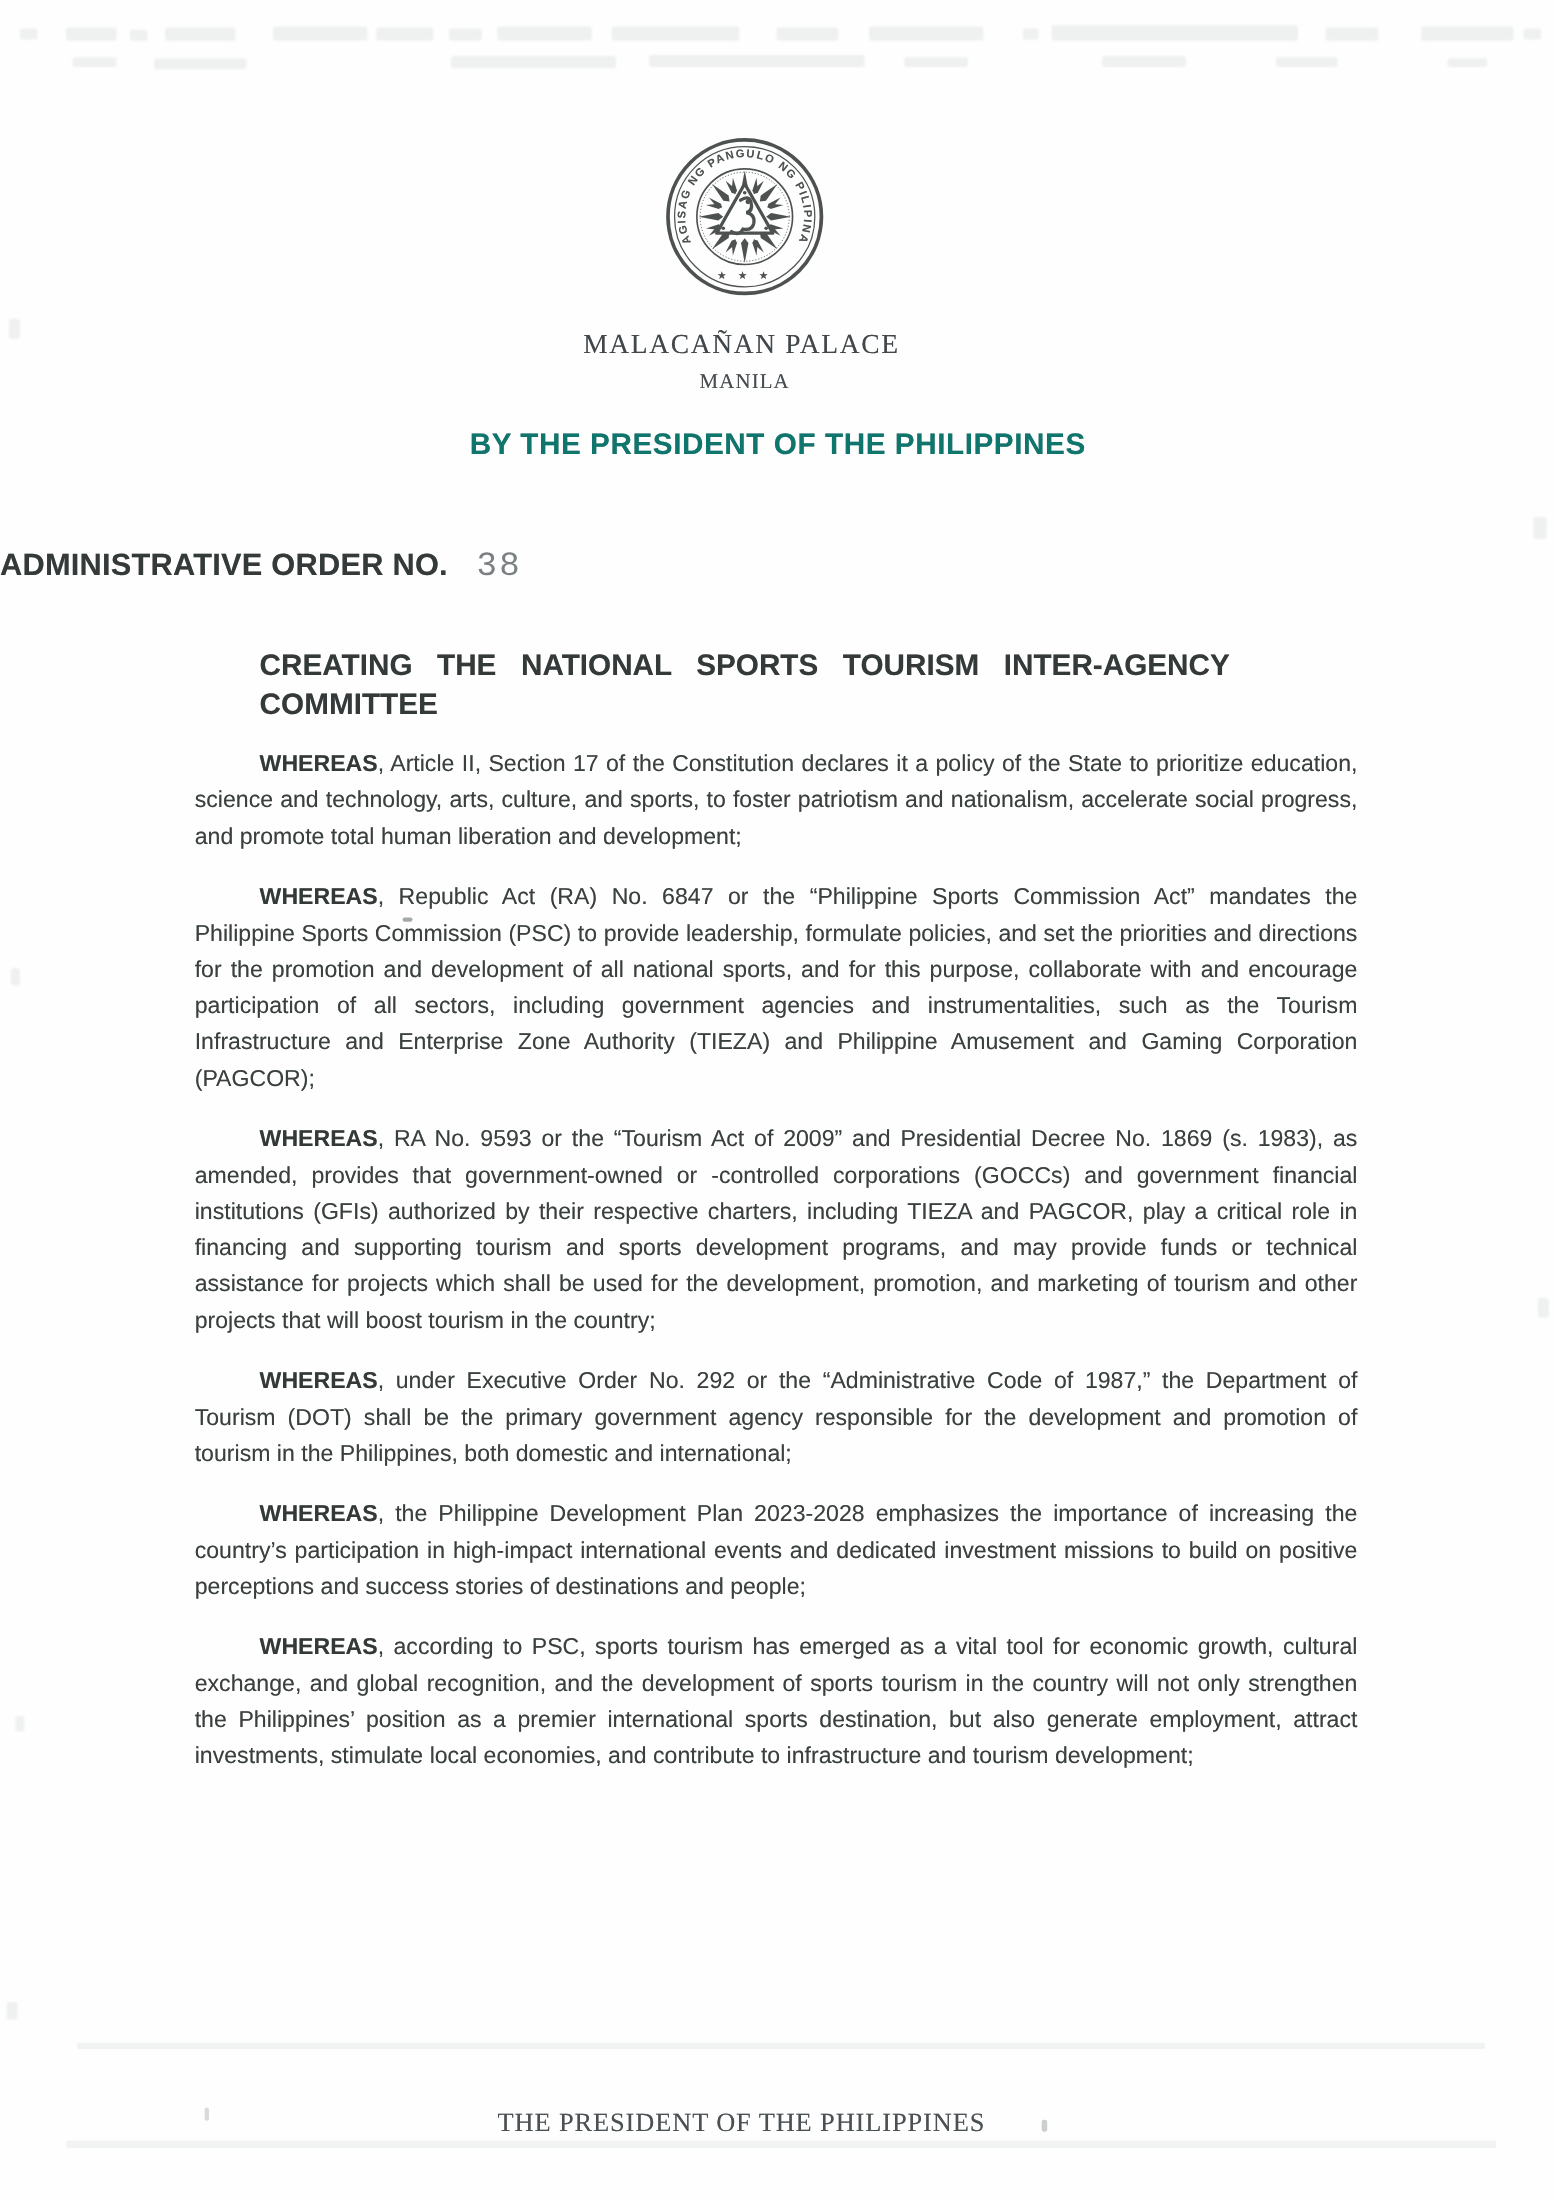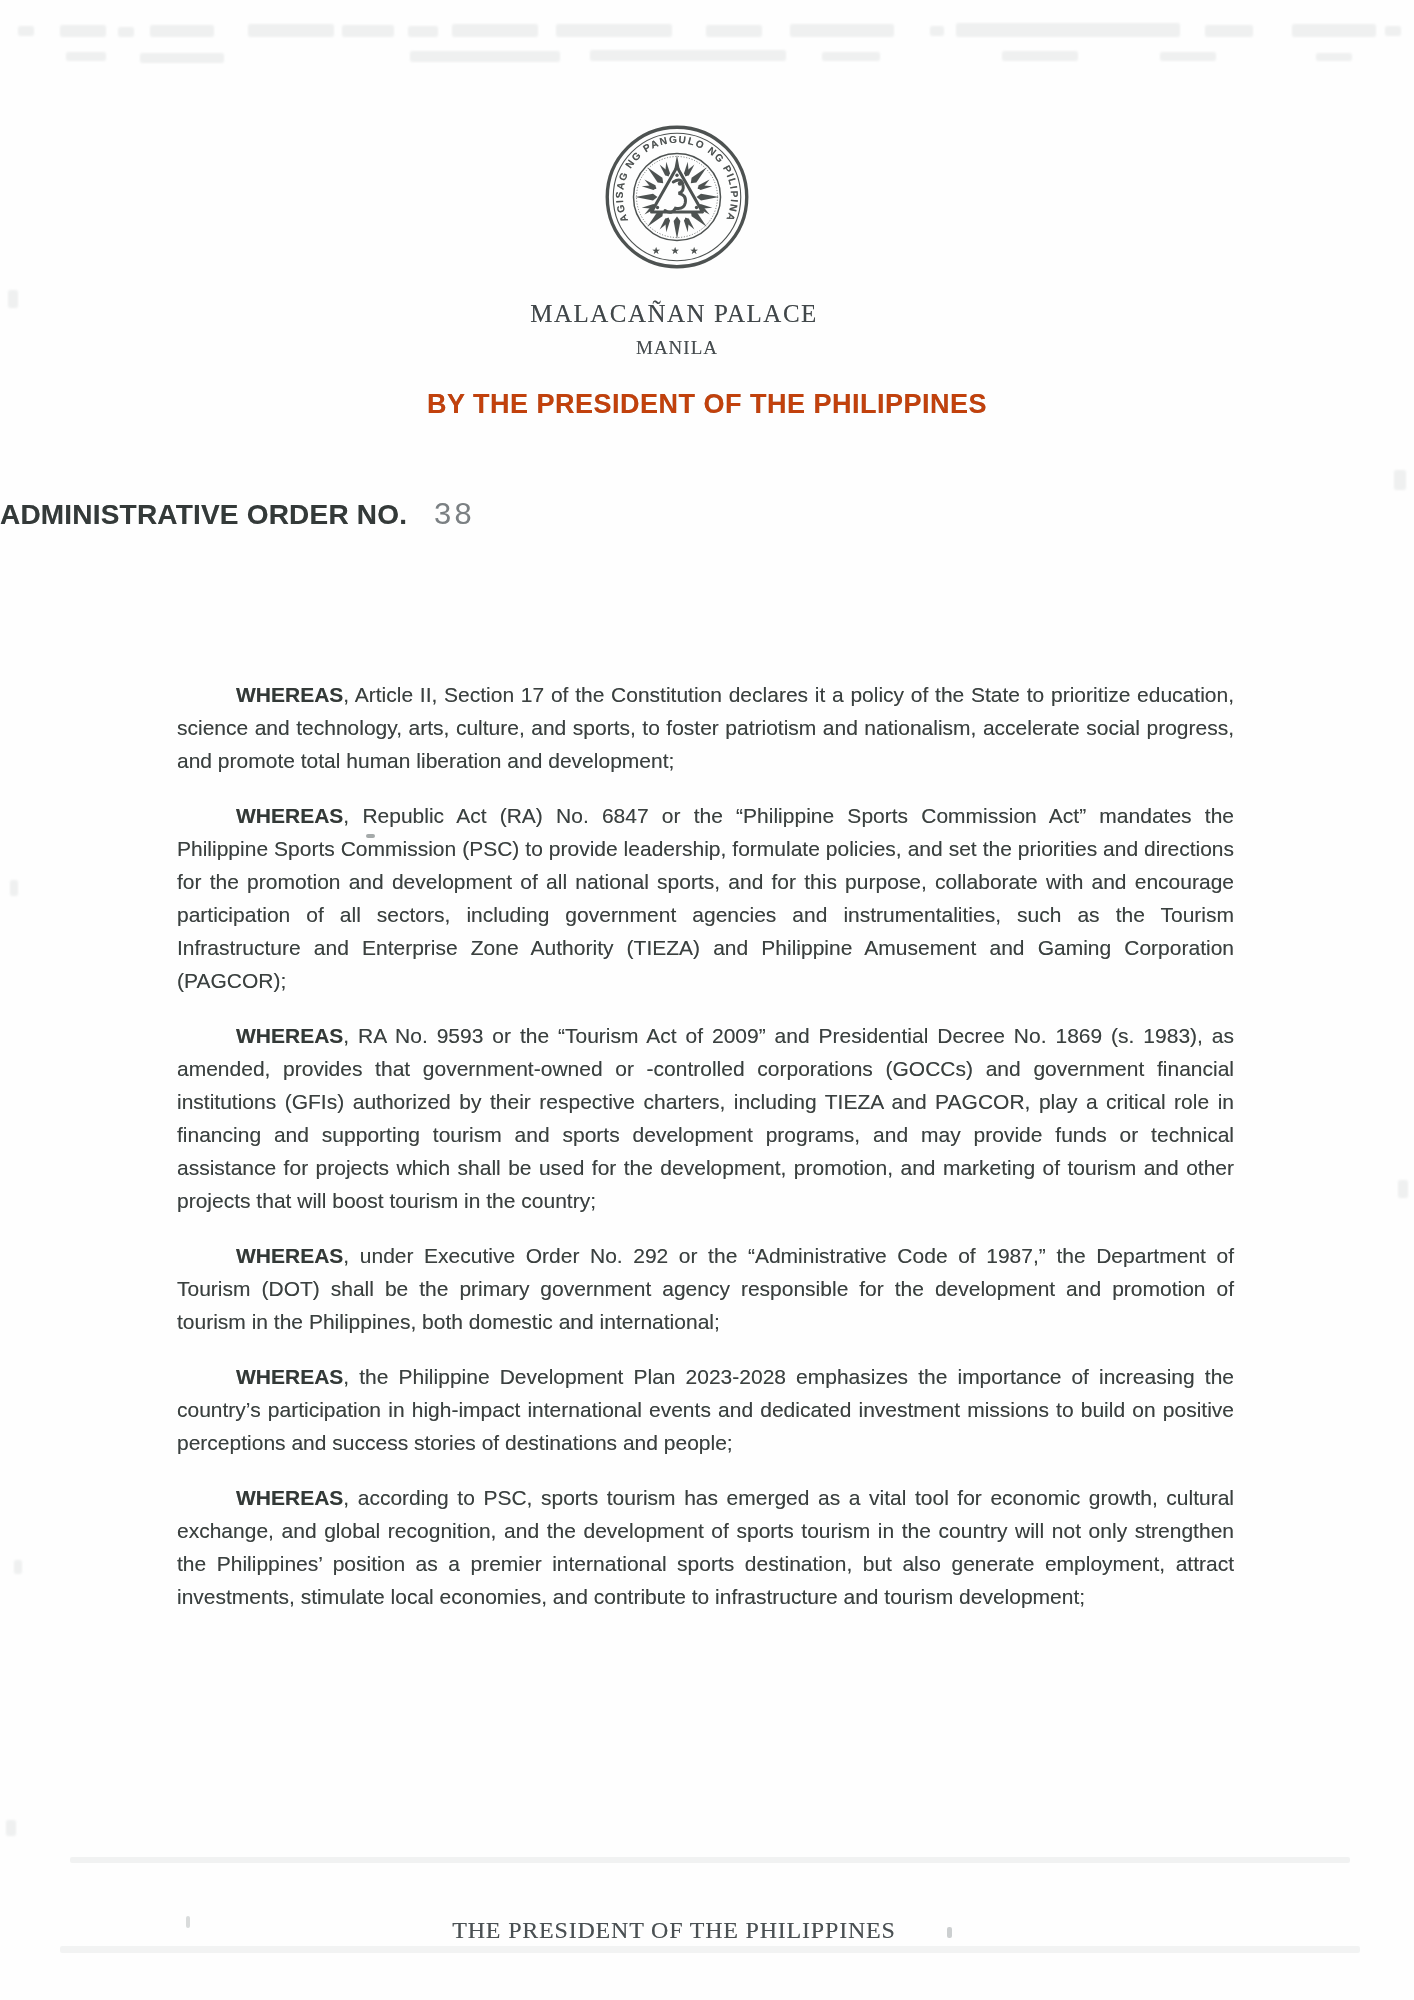--- a/index.html
+++ b/index.html
@@ -37,21 +37,21 @@
   }
   .manila{
     position:absolute;top:337px;left:-30px;width:100%;
     text-align:center;
     font-family:"Liberation Serif",serif;
     font-size:19px;letter-spacing:1px;color:#464c4f;
   }
   .byline{
     position:absolute;top:389px;left:0;width:100%;
     text-align:center;
-    font-weight:bold;font-size:27px;letter-spacing:.5px;color:#c2410c;
+    font-weight:bold;font-size:27px;letter-spacing:.5px;color:#0f766e;
   }
   .ao-line{
     position:absolute;top:498px;left:0;width:100%;
     display:flex;align-items:baseline;gap:26px;
   }
   .ao-label{font-weight:bold;font-size:28px;letter-spacing:.2px;color:#343a39;}
   .ao-number{
     font-family:"Liberation Mono",monospace;
     font-size:31px;color:#7b8083;letter-spacing:2px;
     text-shadow:none;
@@ -158,20 +158,21 @@
 
   <div class="palace">MALACAÑAN PALACE</div>
   <div class="manila">MANILA</div>
   <div class="byline">BY THE PRESIDENT OF THE PHILIPPINES</div>
 
   <div class="ao-line">
     <span class="ao-label">ADMINISTRATIVE ORDER NO.</span>
     <span class="ao-number">38</span>
   </div>
 
+  <div class="title">CREATING THE NATIONAL SPORTS TOURISM INTER-AGENCY COMMITTEE</div>
 
   <div class="body-block">
     <p><strong>WHEREAS</strong><span>, Article II, Section 17 of the Constitution declares it a policy of the State to prioritize education, science and technology, arts, culture, and sports, to foster patriotism and nationalism, accelerate social progress, and promote total human liberation and development;</span></p>
   <p><strong>WHEREAS</strong><span>, Republic Act (RA) No. 6847 or the “Philippine Sports Commission Act” mandates the Philippine Sports Commission (PSC) to provide leadership, formulate policies, and set the priorities and directions for the promotion and development of all national sports, and for this purpose, collaborate with and encourage participation of all sectors, including government agencies and instrumentalities, such as the Tourism Infrastructure and Enterprise Zone Authority (TIEZA) and Philippine Amusement and Gaming Corporation (PAGCOR);</span></p>
       <p><strong>WHEREAS</strong><span>, RA No. 9593 or the “Tourism Act of 2009” and Presidential Decree No. 1869 (s. 1983), as amended, provides that government-owned or -controlled corporations (GOCCs) and government financial institutions (GFIs) authorized by their respective charters, including TIEZA and PAGCOR, play a critical role in financing and supporting tourism and sports development programs, and may provide funds or technical assistance for projects which shall be used for the development, promotion, and marketing of tourism and other projects that will boost tourism in the country;</span></p>
       <p><strong>WHEREAS</strong><span>, under Executive Order No. 292 or the “Administrative Code of 1987,” the Department of Tourism (DOT) shall be the primary government agency responsible for the development and promotion of tourism in the Philippines, both domestic and international;</span></p>
       <p><strong>WHEREAS</strong><span>, the Philippine Development Plan 2023-2028 emphasizes the importance of increasing the country’s participation in high-impact international events and dedicated investment missions to build on positive perceptions and success stories of destinations and people;</span></p>
       <p><strong>WHEREAS</strong><span>, according to PSC, sports tourism has emerged as a vital tool for economic growth, cultural exchange, and global recognition, and the development of sports tourism in the country will not only strengthen the Philippines’ position as a premier international sports destination, but also generate employment, attract investments, stimulate local economies, and contribute to infrastructure and tourism development;</span></p>
     </div>
 

